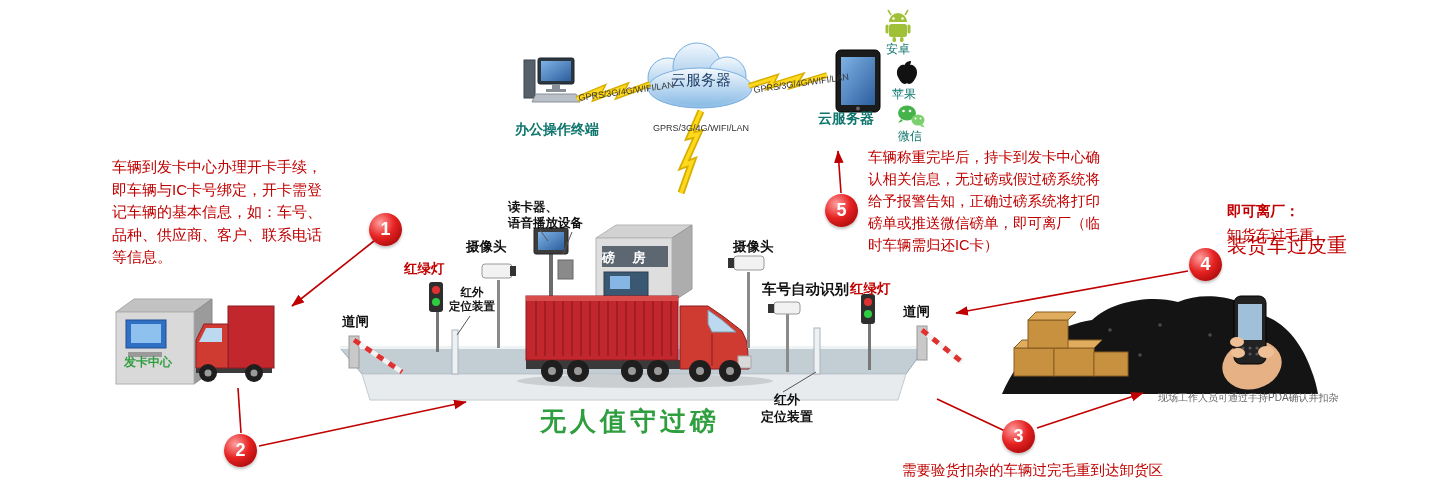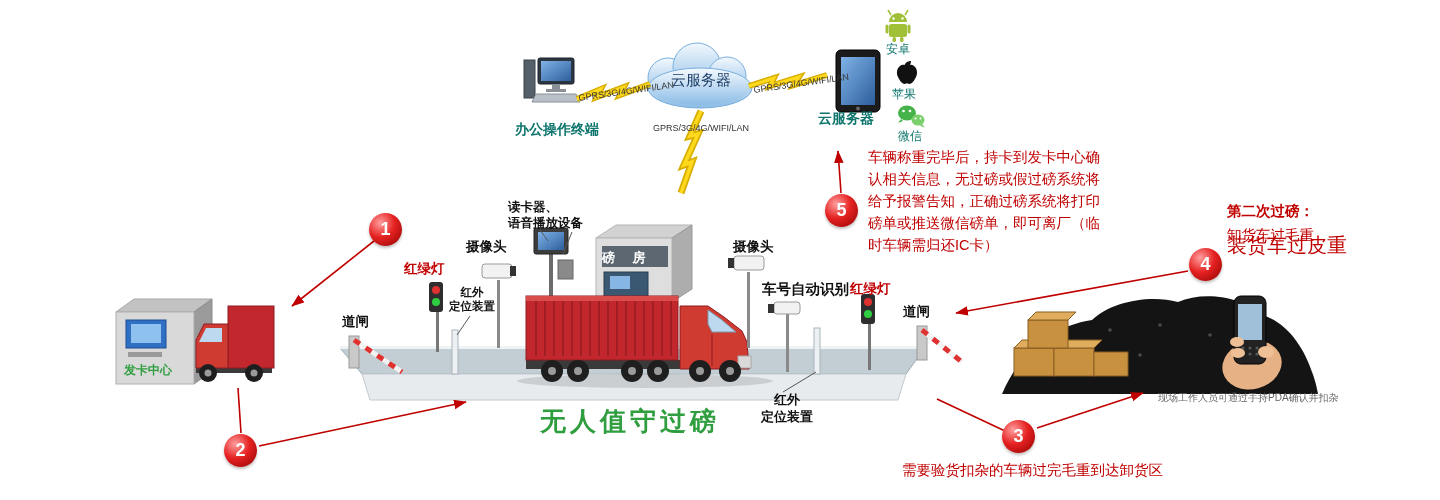--- a/index.html
+++ b/index.html
@@ -39,21 +39,21 @@
   .light-left-lbl{left:404px;top:260px;}
   .light-right-lbl{left:850px;top:280px;}
   .ir{font-weight:bold;color:#111;text-align:center;}
   .ir-left-1{left:450px;top:285px;width:44px;font-size:11.5px;}
   .ir-left-2{left:437px;top:299px;width:70px;font-size:11.5px;}
   .ir-right-1{left:763px;top:391px;width:48px;font-size:13px;}
   .ir-right-2{left:750px;top:408px;width:74px;font-size:13px;}
   .gate-lbl{font-weight:bold;font-size:13.5px;color:#111;}
   .gate-left-lbl{left:342px;top:313px;}
   .gate-right-lbl{left:903px;top:303px;}
-  .card-center-lbl{left:118px;top:362px;width:60px;text-align:center;font-size:12px;font-weight:bold;color:#2f9e3f;}
+  .card-center-lbl{left:118px;top:354px;width:60px;text-align:center;font-size:12px;font-weight:bold;color:#2f9e3f;}
   .step{position:absolute;width:33px;height:33px;border-radius:50%;
         background:radial-gradient(circle at 34% 30%,#ff9f9f 0%,#e62222 45%,#8f0000 100%);
         color:#fff;font-weight:bold;font-size:18px;text-align:center;line-height:33px;
         box-shadow:0 2px 3px rgba(0,0,0,0.25);}
   .s1{left:369px;top:213px;}
   .s2{left:224px;top:434px;}
   .s3{left:1002px;top:420px;}
   .s4{left:1189px;top:248px;}
   .s5{left:825px;top:194px;}
 </style>
@@ -315,22 +315,23 @@
   <div class="lbl office-lbl">办公操作终端</div>
   <div class="lbl mobile-lbl">云服务器</div>
   <div class="lbl android-lbl">安卓</div>
   <div class="lbl apple-lbl">苹果</div>
   <div class="lbl wechat-lbl">微信</div>
 
   <div class="lbl gprs gprs-left">GPRS/3G/4G/WIFI/LAN</div>
   <div class="lbl gprs gprs-mid">GPRS/3G/4G/WIFI/LAN</div>
   <div class="lbl gprs gprs-right">GPRS/3G/4G/WIFI/LAN</div>
 
+  <div class="lbl note note-left">车辆到发卡中心办理开卡手续，即车辆与IC卡号绑定，开卡需登记车辆的基本信息，如：车号、品种、供应商、客户、联系电话等信息。</div>
   <div class="lbl note note-step5">车辆称重完毕后，持卡到发卡中心确认相关信息，无过磅或假过磅系统将给予报警告知，正确过磅系统将打印磅单或推送微信磅单，即可离厂（临时车辆需归还IC卡）</div>
-  <div class="lbl note second-title">第二次过磅：</div>
+  <div class="lbl note second-title">即可离厂：</div>
   <div class="lbl note second-l1">卸货车过毛重</div>
   <div class="lbl note second-l2">装货车过皮重</div>
   <div class="lbl note note-unload">需要验货扣杂的车辆过完毛重到达卸货区</div>
   <div class="lbl note-pda">现场工作人员可通过手持PDA确认并扣杂</div>
 
   <div class="lbl main-title">无人值守过磅</div>
 
   <div class="lbl eq cam-left-lbl">摄像头</div>
   <div class="lbl eq cam-right-lbl">摄像头</div>
   <div class="lbl eq reader-l1">读卡器、</div>

